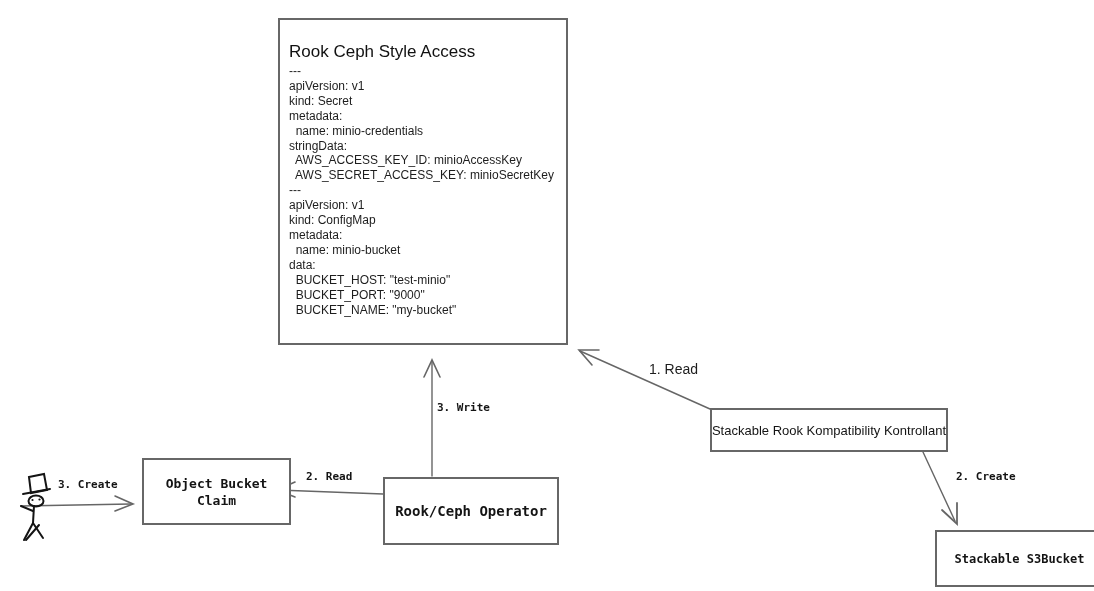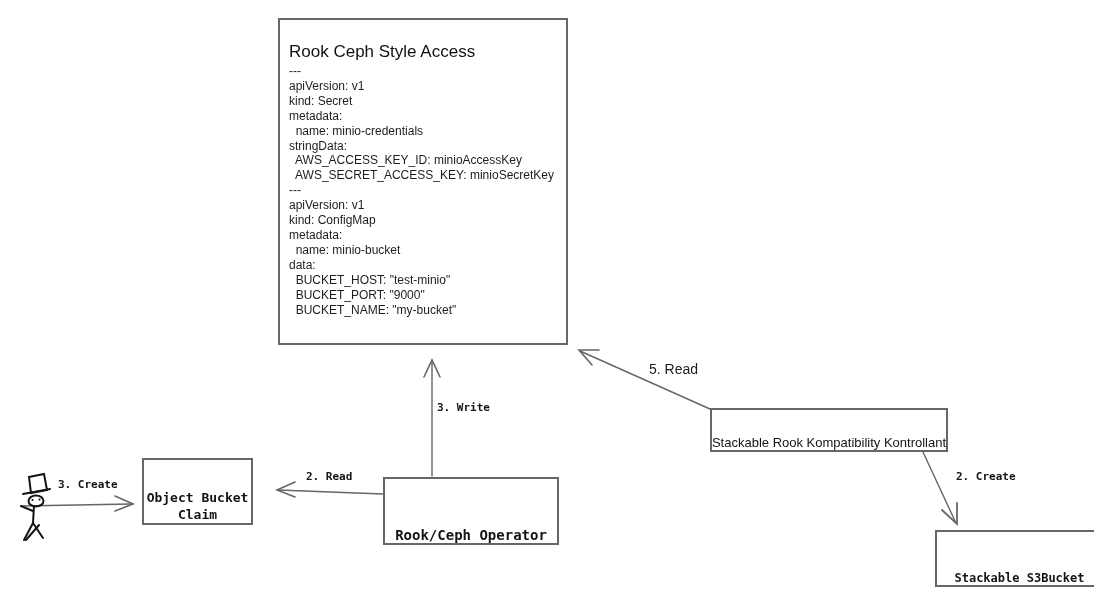--- a/index.html
+++ b/index.html
@@ -5,34 +5,34 @@
   html,body { margin:0; padding:0; background:#ffffff; }
   .canvas {
     position:relative; width:1094px; height:591px; background:#ffffff;
     font-family:"Liberation Sans", sans-serif; overflow:hidden;
   }
   .box {
     position:absolute; border:2px solid #676767; background:#ffffff;
     box-sizing:border-box;
   }
   .node-center {
-    display:flex; align-items:flex-end; justify-content:center; text-align:center;
+    display:flex; align-items:center; justify-content:center; text-align:center;
   }
   #main-box { left:278px; top:18px; width:290px; height:327px; }
   .main-title {
     position:absolute; left:289px; top:26px; font-size:17px; color:#111111;
     white-space:nowrap;
     margin-top:16px;
   }
   .yaml {
     position:absolute; left:289px; top:64px; margin:0;
     font-family:"Liberation Sans", sans-serif;
     font-size:12px; line-height:14.9px; color:#1d1d1d; white-space:pre;
   }
-  #obc-box  { left:142px; top:458px; width:111px; height:67px;
+  #obc-box  { left:142px; top:458px; width:149px; height:67px;
               font-family:"DejaVu Sans Mono", monospace; font-weight:bold;
               font-size:13px; line-height:17px; color:#141414; }
   #operator-box { left:383px; top:477px; width:176px; height:68px;
               font-family:"DejaVu Sans Mono", monospace; font-weight:bold;
               font-size:14px; color:#141414; }
   #kontrollant-box { left:710px; top:408px; width:238px; height:44px;
               font-size:13px; color:#141414; white-space:nowrap; }
   #s3-box   { left:935px; top:530px; width:169px; height:57px;
               font-family:"DejaVu Sans Mono", monospace; font-weight:bold;
               font-size:12px; color:#141414; }
@@ -128,16 +128,16 @@
     <span>Stackable Rook Kompatibility Kontrollant</span>
   </div>
 
   <div class="box node-center" id="s3-box">
     <span>Stackable S3Bucket</span>
   </div>
 
   <div class="edge-label" id="label-step1">3. Create</div>
   <div class="edge-label" id="label-step2">2. Read</div>
   <div class="edge-label" id="label-step3">3. Write</div>
-  <div class="edge-label" id="label-step4">5. Read</div>
+  <div class="edge-label" id="label-step4">1. Read</div>
   <div class="edge-label" id="label-step5">2. Create</div>
 
 </div>
 
 </body></html>

